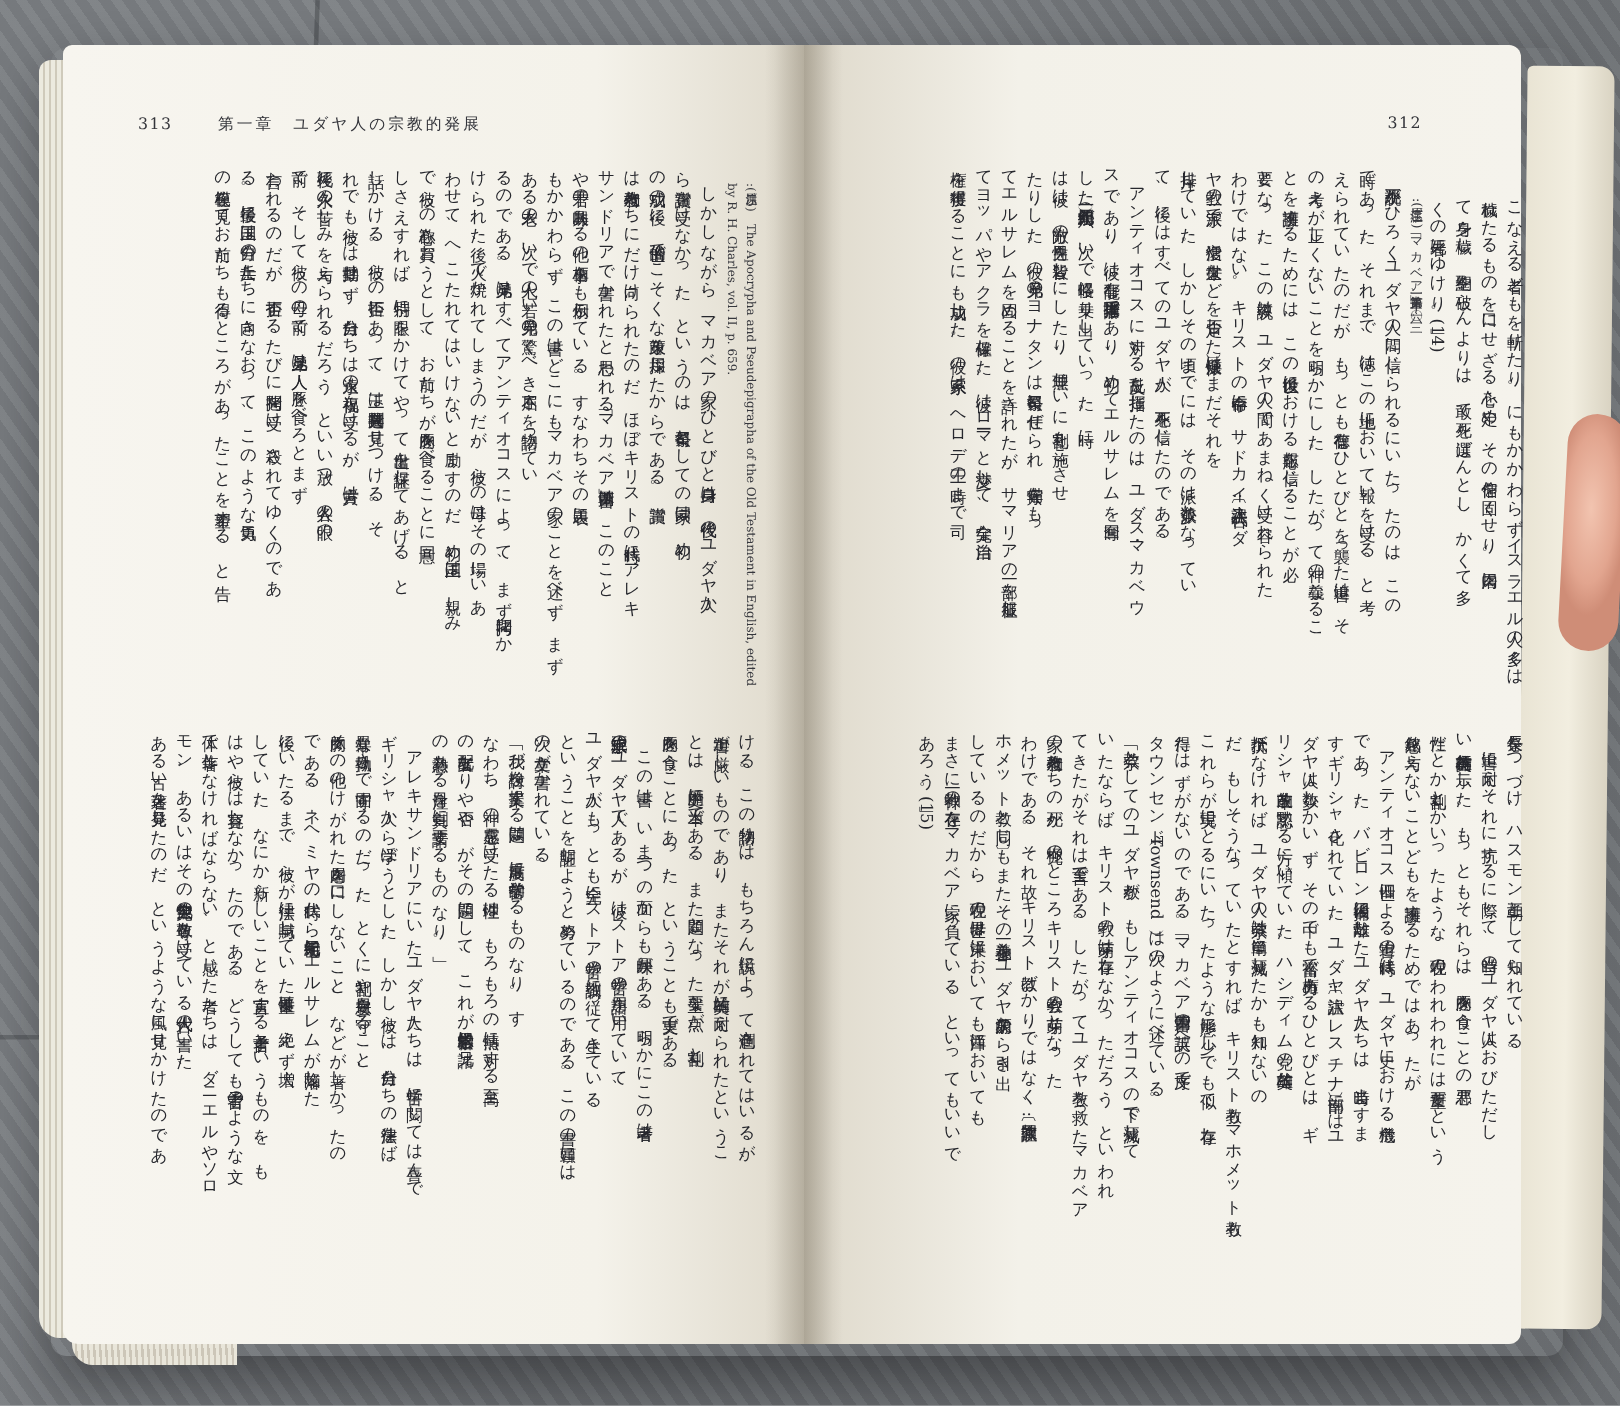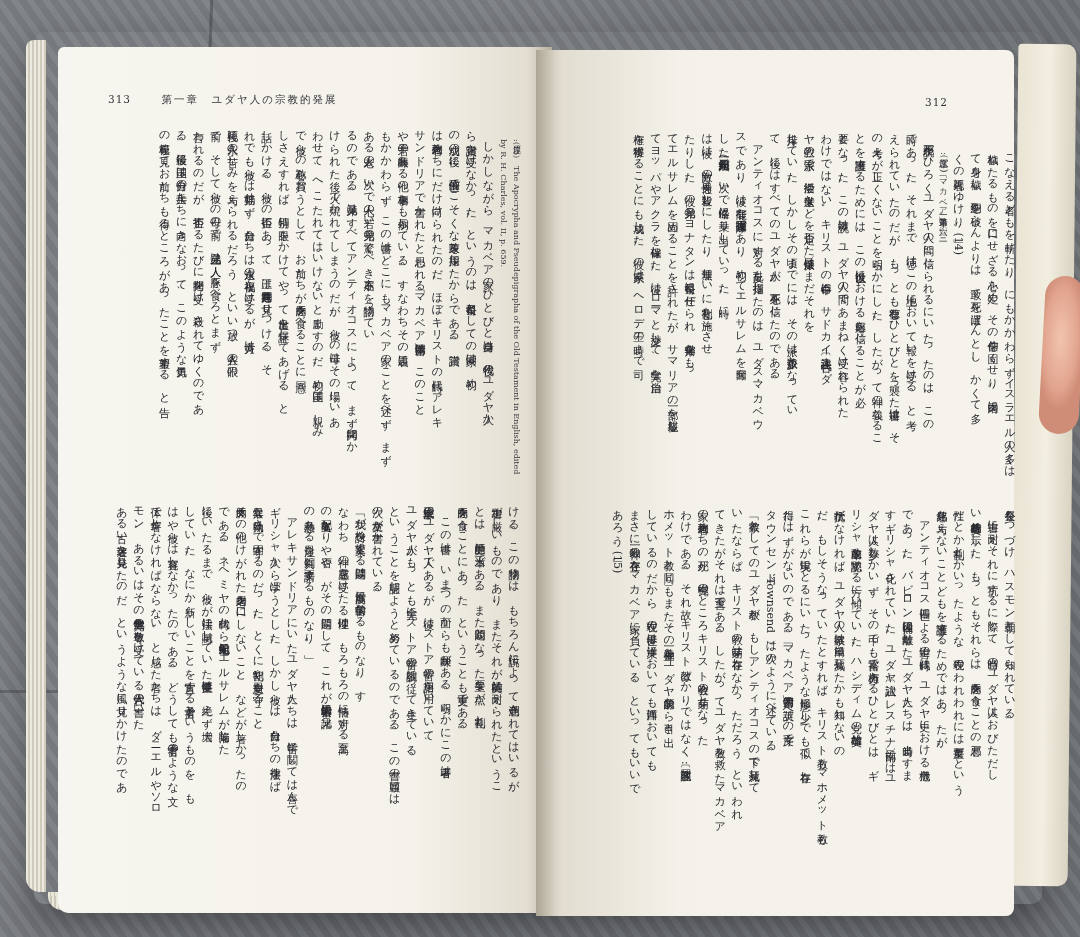--- a/index.html
+++ b/index.html
@@ -22,24 +22,24 @@
     background:repeating-linear-gradient(90deg,#eceadf 0 2.5px,#cfcabb 2.5px 4px);}
   .cover-edge{position:absolute;left:972px;top:18px;width:58px;height:842px;
     background:linear-gradient(to right,#e9e4d4,#f2eee0 55%,#d9d3c2);
     border-radius:4px 10px 10px 4px;transform:rotate(.6deg);}
   .finger{position:absolute;left:1000px;top:250px;width:40px;height:158px;
     border-radius:20px;transform:rotate(3deg);
     background:radial-gradient(60% 45% at 45% 40%,#f2c4b0,#e2a априори08f 70%,#cf8d77);}
   .finger{background:radial-gradient(60% 45% at 45% 40%,#f2c4b0,#e2a58f 70%,#cf8d77);}
 
   .page{position:absolute;top:4px;height:866px;color:#24252b;}
-  .page-left{left:16px;width:494px;border-radius:6px 0 0 10px;
-    background:linear-gradient(to right,#f7f5ef 0%,#f4f2ea 72%,#e2ddd0 96%,#cfc9bb 100%);margin-top:17px;}
+  .page-left{left:0;width:494px;border-radius:6px 0 0 10px;
+    background:linear-gradient(to right,#f7f5ef 0%,#f4f2ea 72%,#e2ddd0 96%,#cfc9bb 100%);}
   .page-right{left:494px;width:478px;border-radius:0 8px 8px 0;
-    background:linear-gradient(to left,#f5f3ec 0%,#f3f1e9 70%,#e1dccf 96%,#c8c2b4 100%);margin-top:20px;}
+    background:linear-gradient(to left,#f5f3ec 0%,#f3f1e9 70%,#e1dccf 96%,#c8c2b4 100%);}
 
   .page-header{position:absolute;top:46px;font-size:10.5px;letter-spacing:1px;color:#33343a;}
   .hdr-left{left:50px;}
   .hdr-right{right:66px;}
   .pgnum{display:inline-block;}
   .chapter{display:inline-block;margin-left:26px;letter-spacing:2px;}
 
   .dan{position:absolute;writing-mode:vertical-rl;text-orientation:mixed;
     font-size:11px;line-height:1.55;color:#26272d;text-align:left;}
   .page-left .dan{left:30px;width:434px;}

